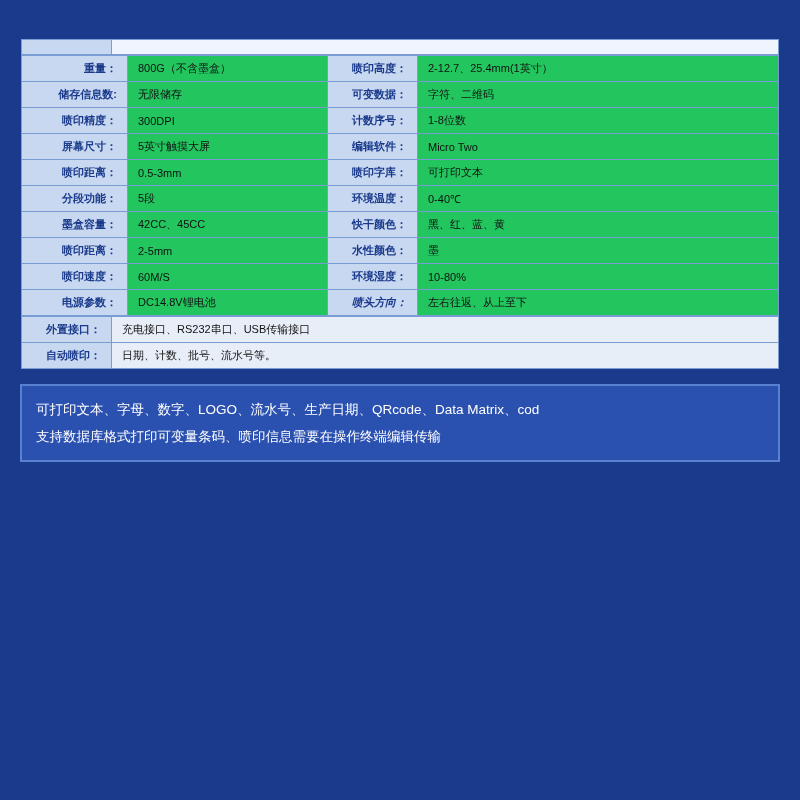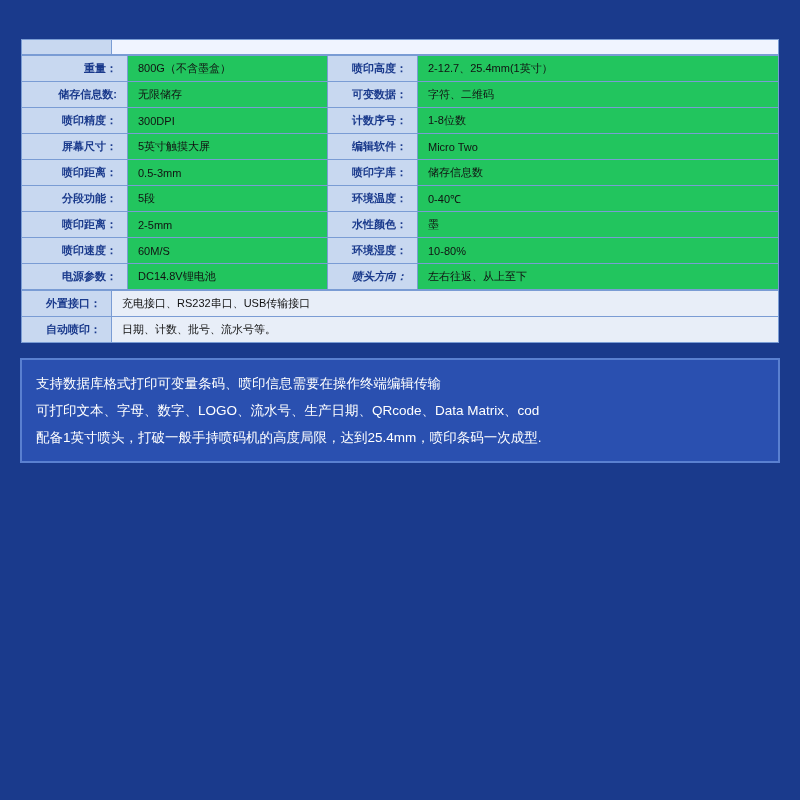--- a/index.html
+++ b/index.html
@@ -104,27 +104,33 @@
         <tr>
           <td class="label-cell" style="width: 90px;">屏幕尺寸：</td>
           <td class="value-cell" style="width: 200px;">5英寸触摸大屏</td>
           <td class="label-cell" style="font-weight: bold; width: 90px;">编辑软件：</td>
           <td class="value-cell">Micro Two</td>
         </tr>
         <tr>
           <td class="label-cell" style="width: 90px;">喷印距离：</td>
           <td class="value-cell" style="width: 200px;">0.5-3mm</td>
           <td class="label-cell" style="width: 90px;">喷印字库：</td>
-          <td class="value-cell">储存信息数</td>
+          <td class="value-cell">可打印文本</td>
         </tr>
         <tr>
           <td class="label-cell" style="width: 90px;">分段功能：</td>
           <td class="value-cell" style="width: 200px;">5段</td>
           <td class="label-cell" style="font-weight: bold; width: 90px;">环境温度：</td>
           <td class="value-cell">0-40℃</td>
+        </tr>
+        <tr>
+          <td class="label-cell" style="width: 90px;">墨盒容量：</td>
+          <td class="value-cell" style="width: 200px;">42CC、45CC</td>
+          <td class="label-cell" style="width: 90px;">快干颜色：</td>
+          <td class="value-cell">黑、红、蓝、黄</td>
         </tr>
         <tr>
           <td class="label-cell" style="width: 90px;">喷印距离：</td>
           <td class="value-cell" style="width: 200px;">2-5mm</td>
           <td class="label-cell" style="width: 90px;">水性颜色：</td>
           <td class="value-cell">墨</td>
         </tr>
         <tr>
           <td class="label-cell" style="width: 90px; padding-left: 40px;">喷印速度：</td>
           <td class="value-cell" style="width: 200px;">60M/S</td>
@@ -148,16 +154,15 @@
         </tr>
         <tr style="background:#eab308;">
           <td class="label-cell" style="width: 90px; background: rgb(200, 216, 240);">自动喷印：</td>
           <td class="value-cell" colspan="3" style="background: rgb(232, 238, 248);">日期、计数、批号、流水号等。</td>
         </tr>
       </tbody>
   </table>
 </div>
 
 <div class="footer-box" id="footer-lines">
+    <div>可打印文本、字母、数字、LOGO、流水号、生产日期、QRcode、Data Matrix、cod</div>
     <div>支持数据库格式打印可变量条码、喷印信息需要在操作终端编辑传输</div>
-    <div>可打印文本、字母、数字、LOGO、流水号、生产日期、QRcode、Data Matrix、cod</div>
-    <div>配备1英寸喷头，打破一般手持喷码机的高度局限，达到25.4mm，喷印条码一次成型.</div>
   </div>
 
 </body></html>

